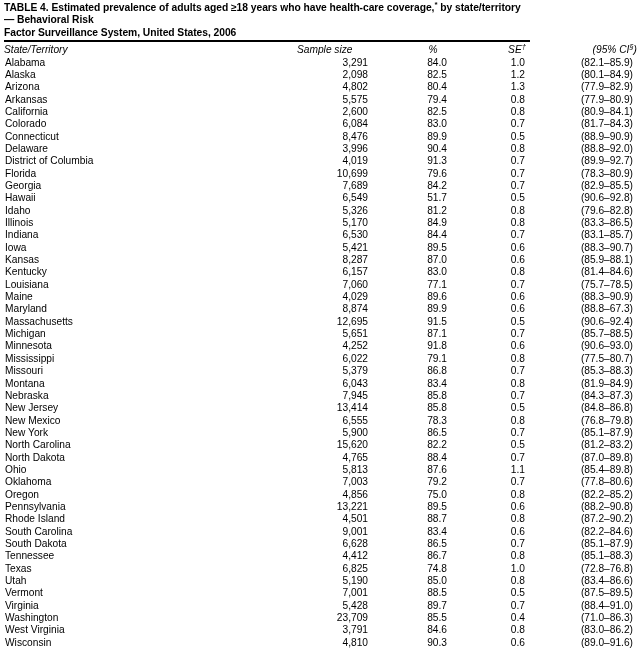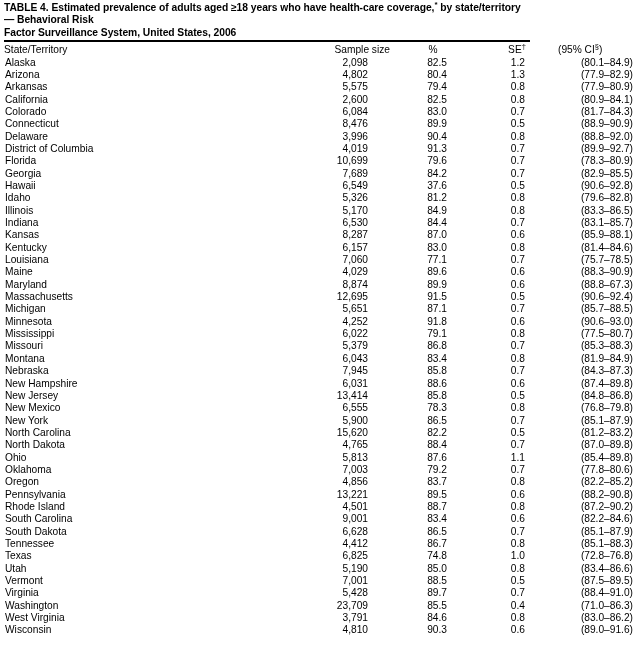--- a/index.html
+++ b/index.html
@@ -58,26 +58,27 @@
   }
   col.c-state { width: 293px; }
   col.c-n     { width: 93px; }
   col.c-pct   { width: 86px; }
   col.c-se    { width: 82px; }
   col.c-ci    { width: 79px; }
   thead th {
     font-size: 10.2px;
     padding-bottom: 2px;
     padding-top: 2px;
+    font-style: italic;
   }
   th.h-state { text-align: left; padding-left: 1px; }
-  th.h-n   { text-align: right; }
+  th.h-n   { text-align: left; }
   th.h-pct { text-align: center; }
   th.h-se  { }
-  th.h-ci  { text-align: left; }
+  th.h-ci  { text-align: right; }
   thead th sup { font-size: 7.5px; vertical-align: super; line-height: 0; }
   tbody td.state { text-align: left; padding-left: 1px; }
   tbody td.num   { text-align: right; padding-right: 22px; }
   tbody td.pct   { text-align: right; padding-right: 29px; }
   tbody td.se    { text-align: right; padding-right: 33px; }
   tbody td.ci    { text-align: right; padding-right: 4px; }
   .spacer-1 { height: 2px; font-size: 0; line-height: 0; }
 </style>
 </head>
 <body>
@@ -104,20 +105,27 @@
       <tr>
         <th class="h-state">State/Territory</th>
         <th class="h-n">Sample size</th>
         <th class="h-pct">%</th>
         <th class="h-se"><span>SE</span><sup>†</sup></th>
         <th class="h-ci"><span>(95% CI</span><sup>§</sup><span>)</span></th>
       </tr>
     </thead>
     <tbody id="tbody">
         <tr>
+          <td class="state">Alabama</td>
+          <td class="num">3,291</td>
+          <td class="pct">84.0</td>
+          <td class="se">1.0</td>
+          <td class="ci">(82.1–85.9)</td>
+        </tr>
+        <tr>
           <td class="state">Alaska</td>
           <td class="num">2,098</td>
           <td class="pct">82.5</td>
           <td class="se">1.2</td>
           <td class="ci">(80.1–84.9)</td>
         </tr>
         <tr>
           <td class="state">Arizona</td>
           <td class="num">4,802</td>
           <td class="pct">80.4</td>
@@ -176,21 +184,21 @@
         <tr>
           <td class="state">Georgia</td>
           <td class="num">7,689</td>
           <td class="pct">84.2</td>
           <td class="se">0.7</td>
           <td class="ci">(82.9–85.5)</td>
         </tr>
         <tr>
           <td class="state">Hawaii</td>
           <td class="num">6,549</td>
-          <td class="pct">37.6</td>
+          <td class="pct">51.7</td>
           <td class="se">0.5</td>
           <td class="ci">(90.6–92.8)</td>
         </tr>
         <tr>
           <td class="state">Idaho</td>
           <td class="num">5,326</td>
           <td class="pct">81.2</td>
           <td class="se">0.8</td>
           <td class="ci">(79.6–82.8)</td>
         </tr>
@@ -202,20 +210,27 @@
           <td class="ci">(83.3–86.5)</td>
         </tr>
         <tr>
           <td class="state">Indiana</td>
           <td class="num">6,530</td>
           <td class="pct">84.4</td>
           <td class="se">0.7</td>
           <td class="ci">(83.1–85.7)</td>
         </tr>
         <tr>
+          <td class="state">Iowa</td>
+          <td class="num">5,421</td>
+          <td class="pct">89.5</td>
+          <td class="se">0.6</td>
+          <td class="ci">(88.3–90.7)</td>
+        </tr>
+        <tr>
           <td class="state">Kansas</td>
           <td class="num">8,287</td>
           <td class="pct">87.0</td>
           <td class="se">0.6</td>
           <td class="ci">(85.9–88.1)</td>
         </tr>
         <tr>
           <td class="state">Kentucky</td>
           <td class="num">6,157</td>
           <td class="pct">83.0</td>
@@ -284,27 +299,20 @@
           <td class="pct">83.4</td>
           <td class="se">0.8</td>
           <td class="ci">(81.9–84.9)</td>
         </tr>
         <tr>
           <td class="state">Nebraska</td>
           <td class="num">7,945</td>
           <td class="pct">85.8</td>
           <td class="se">0.7</td>
           <td class="ci">(84.3–87.3)</td>
-        </tr>
-        <tr>
-          <td class="state">New Hampshire</td>
-          <td class="num">6,031</td>
-          <td class="pct">88.6</td>
-          <td class="se">0.6</td>
-          <td class="ci">(87.4–89.8)</td>
         </tr>
         <tr>
           <td class="state">New Jersey</td>
           <td class="num">13,414</td>
           <td class="pct">85.8</td>
           <td class="se">0.5</td>
           <td class="ci">(84.8–86.8)</td>
         </tr>
         <tr>
           <td class="state">New Mexico</td>
@@ -344,21 +352,21 @@
         <tr>
           <td class="state">Oklahoma</td>
           <td class="num">7,003</td>
           <td class="pct">79.2</td>
           <td class="se">0.7</td>
           <td class="ci">(77.8–80.6)</td>
         </tr>
         <tr>
           <td class="state">Oregon</td>
           <td class="num">4,856</td>
-          <td class="pct">83.7</td>
+          <td class="pct">75.0</td>
           <td class="se">0.8</td>
           <td class="ci">(82.2–85.2)</td>
         </tr>
         <tr>
           <td class="state">Pennsylvania</td>
           <td class="num">13,221</td>
           <td class="pct">89.5</td>
           <td class="se">0.6</td>
           <td class="ci">(88.2–90.8)</td>
         </tr>

